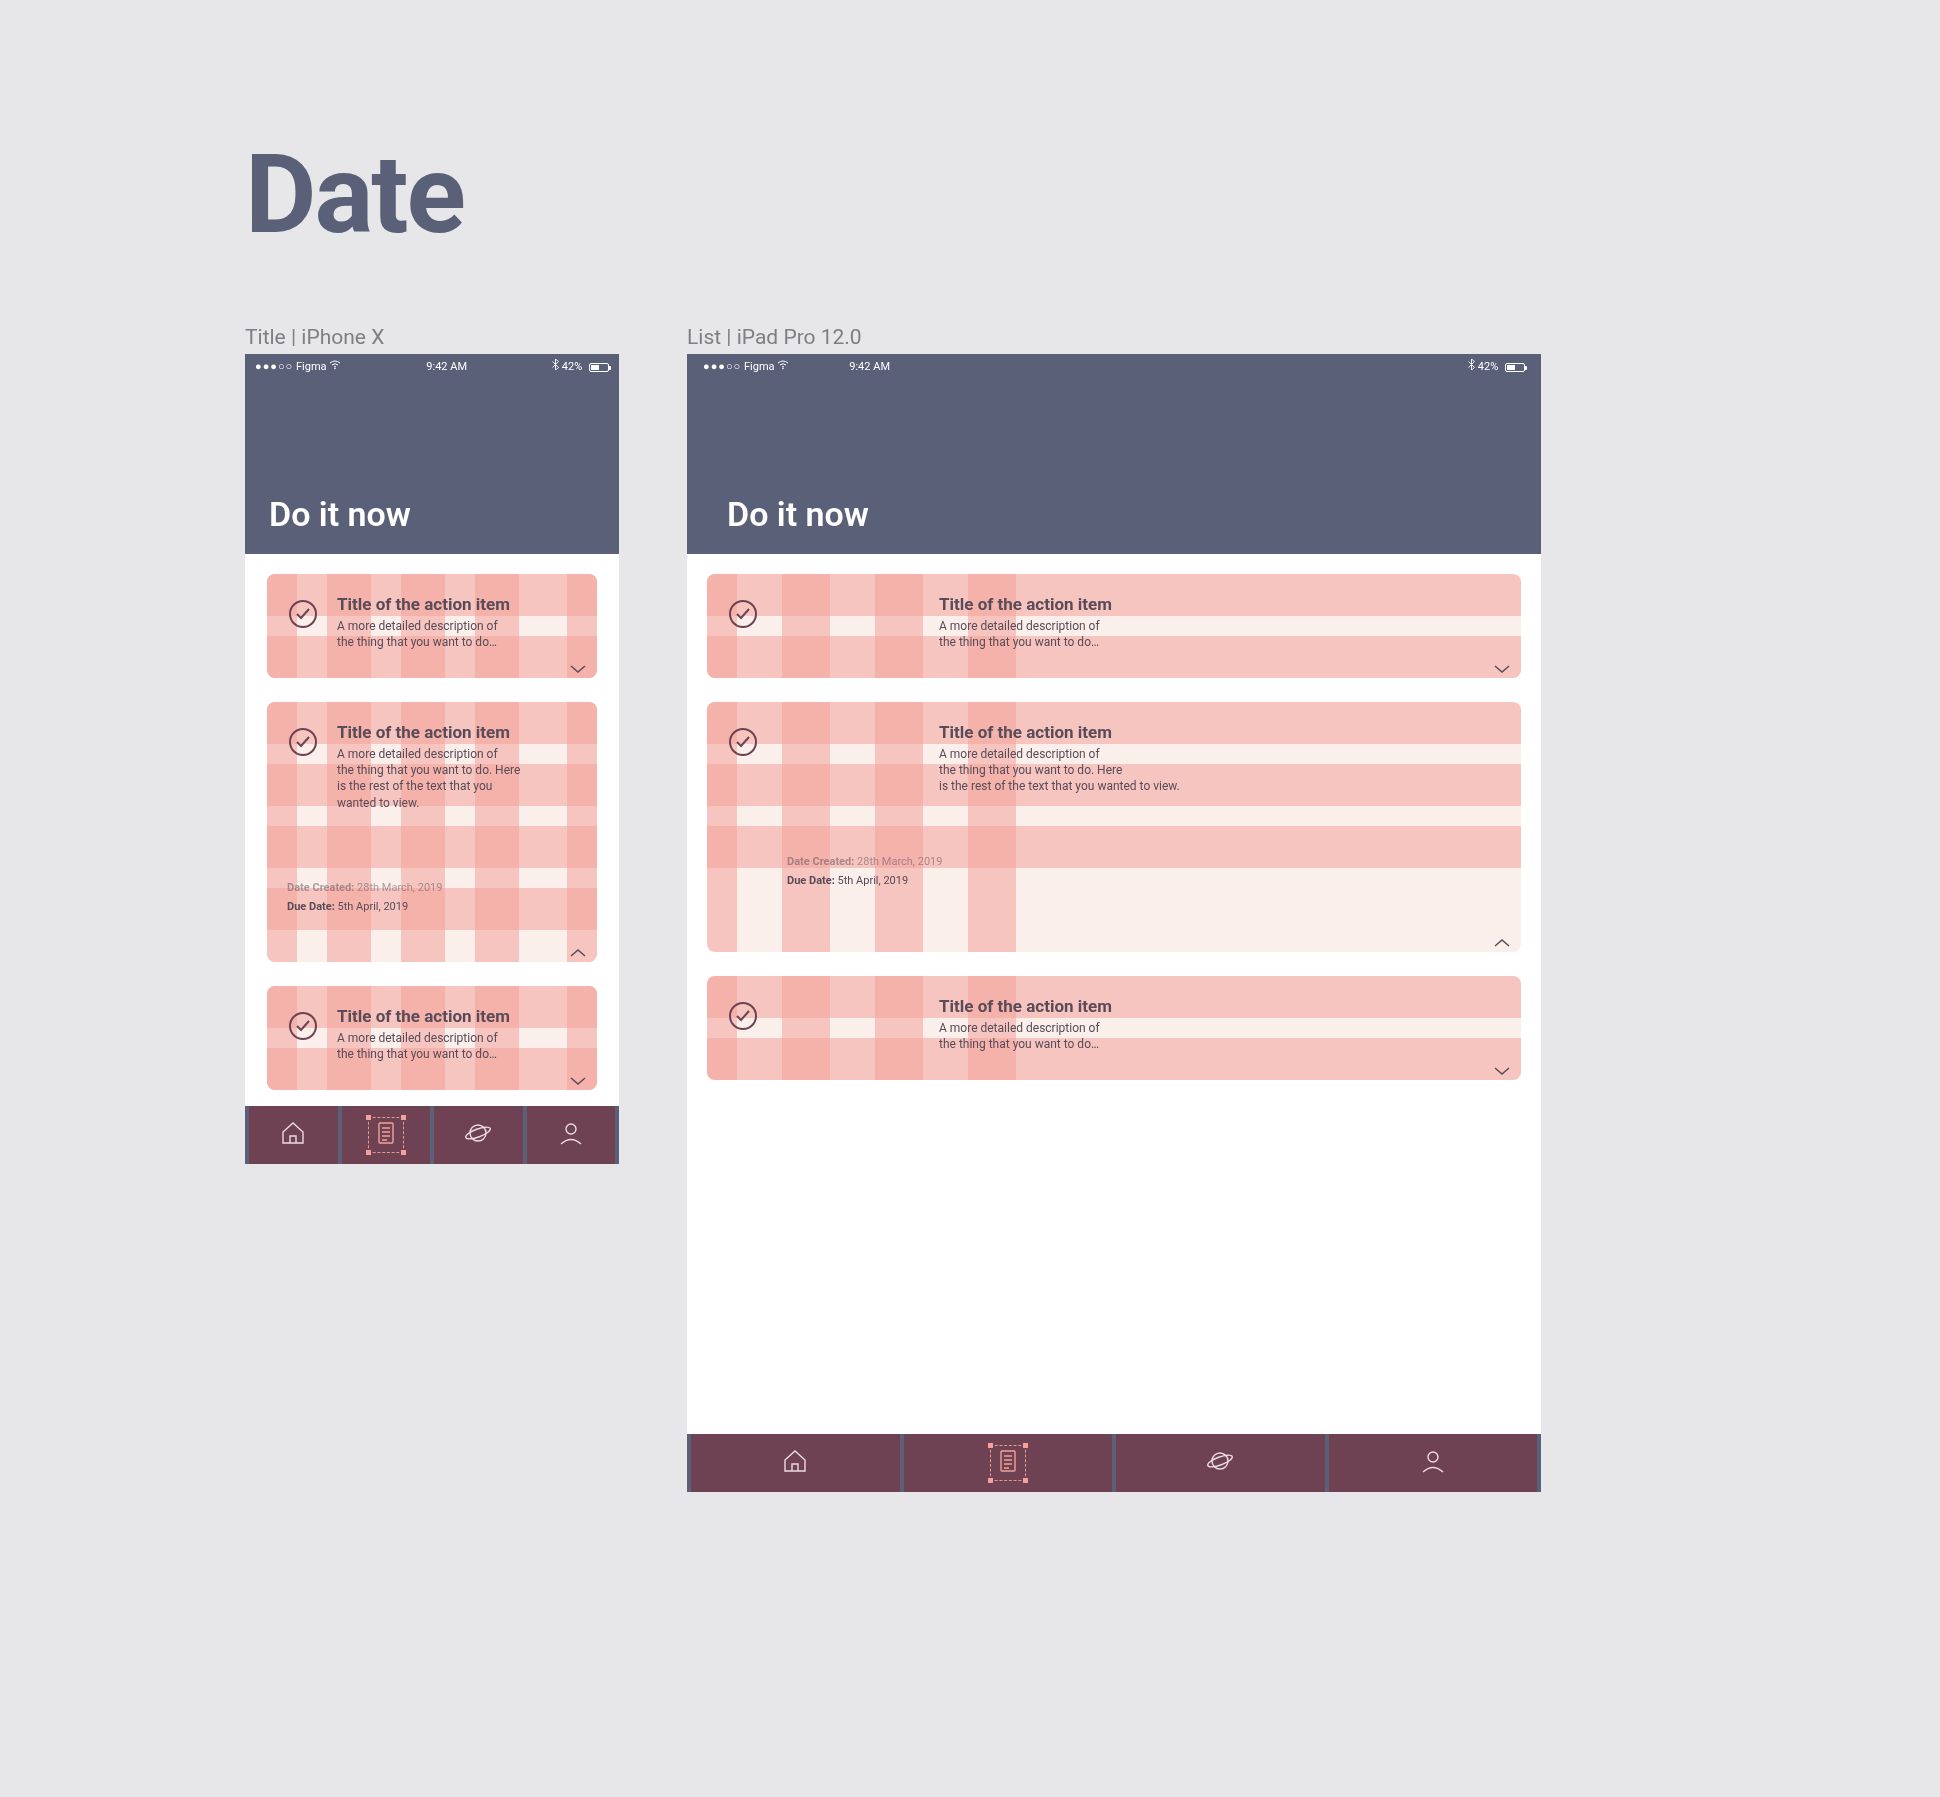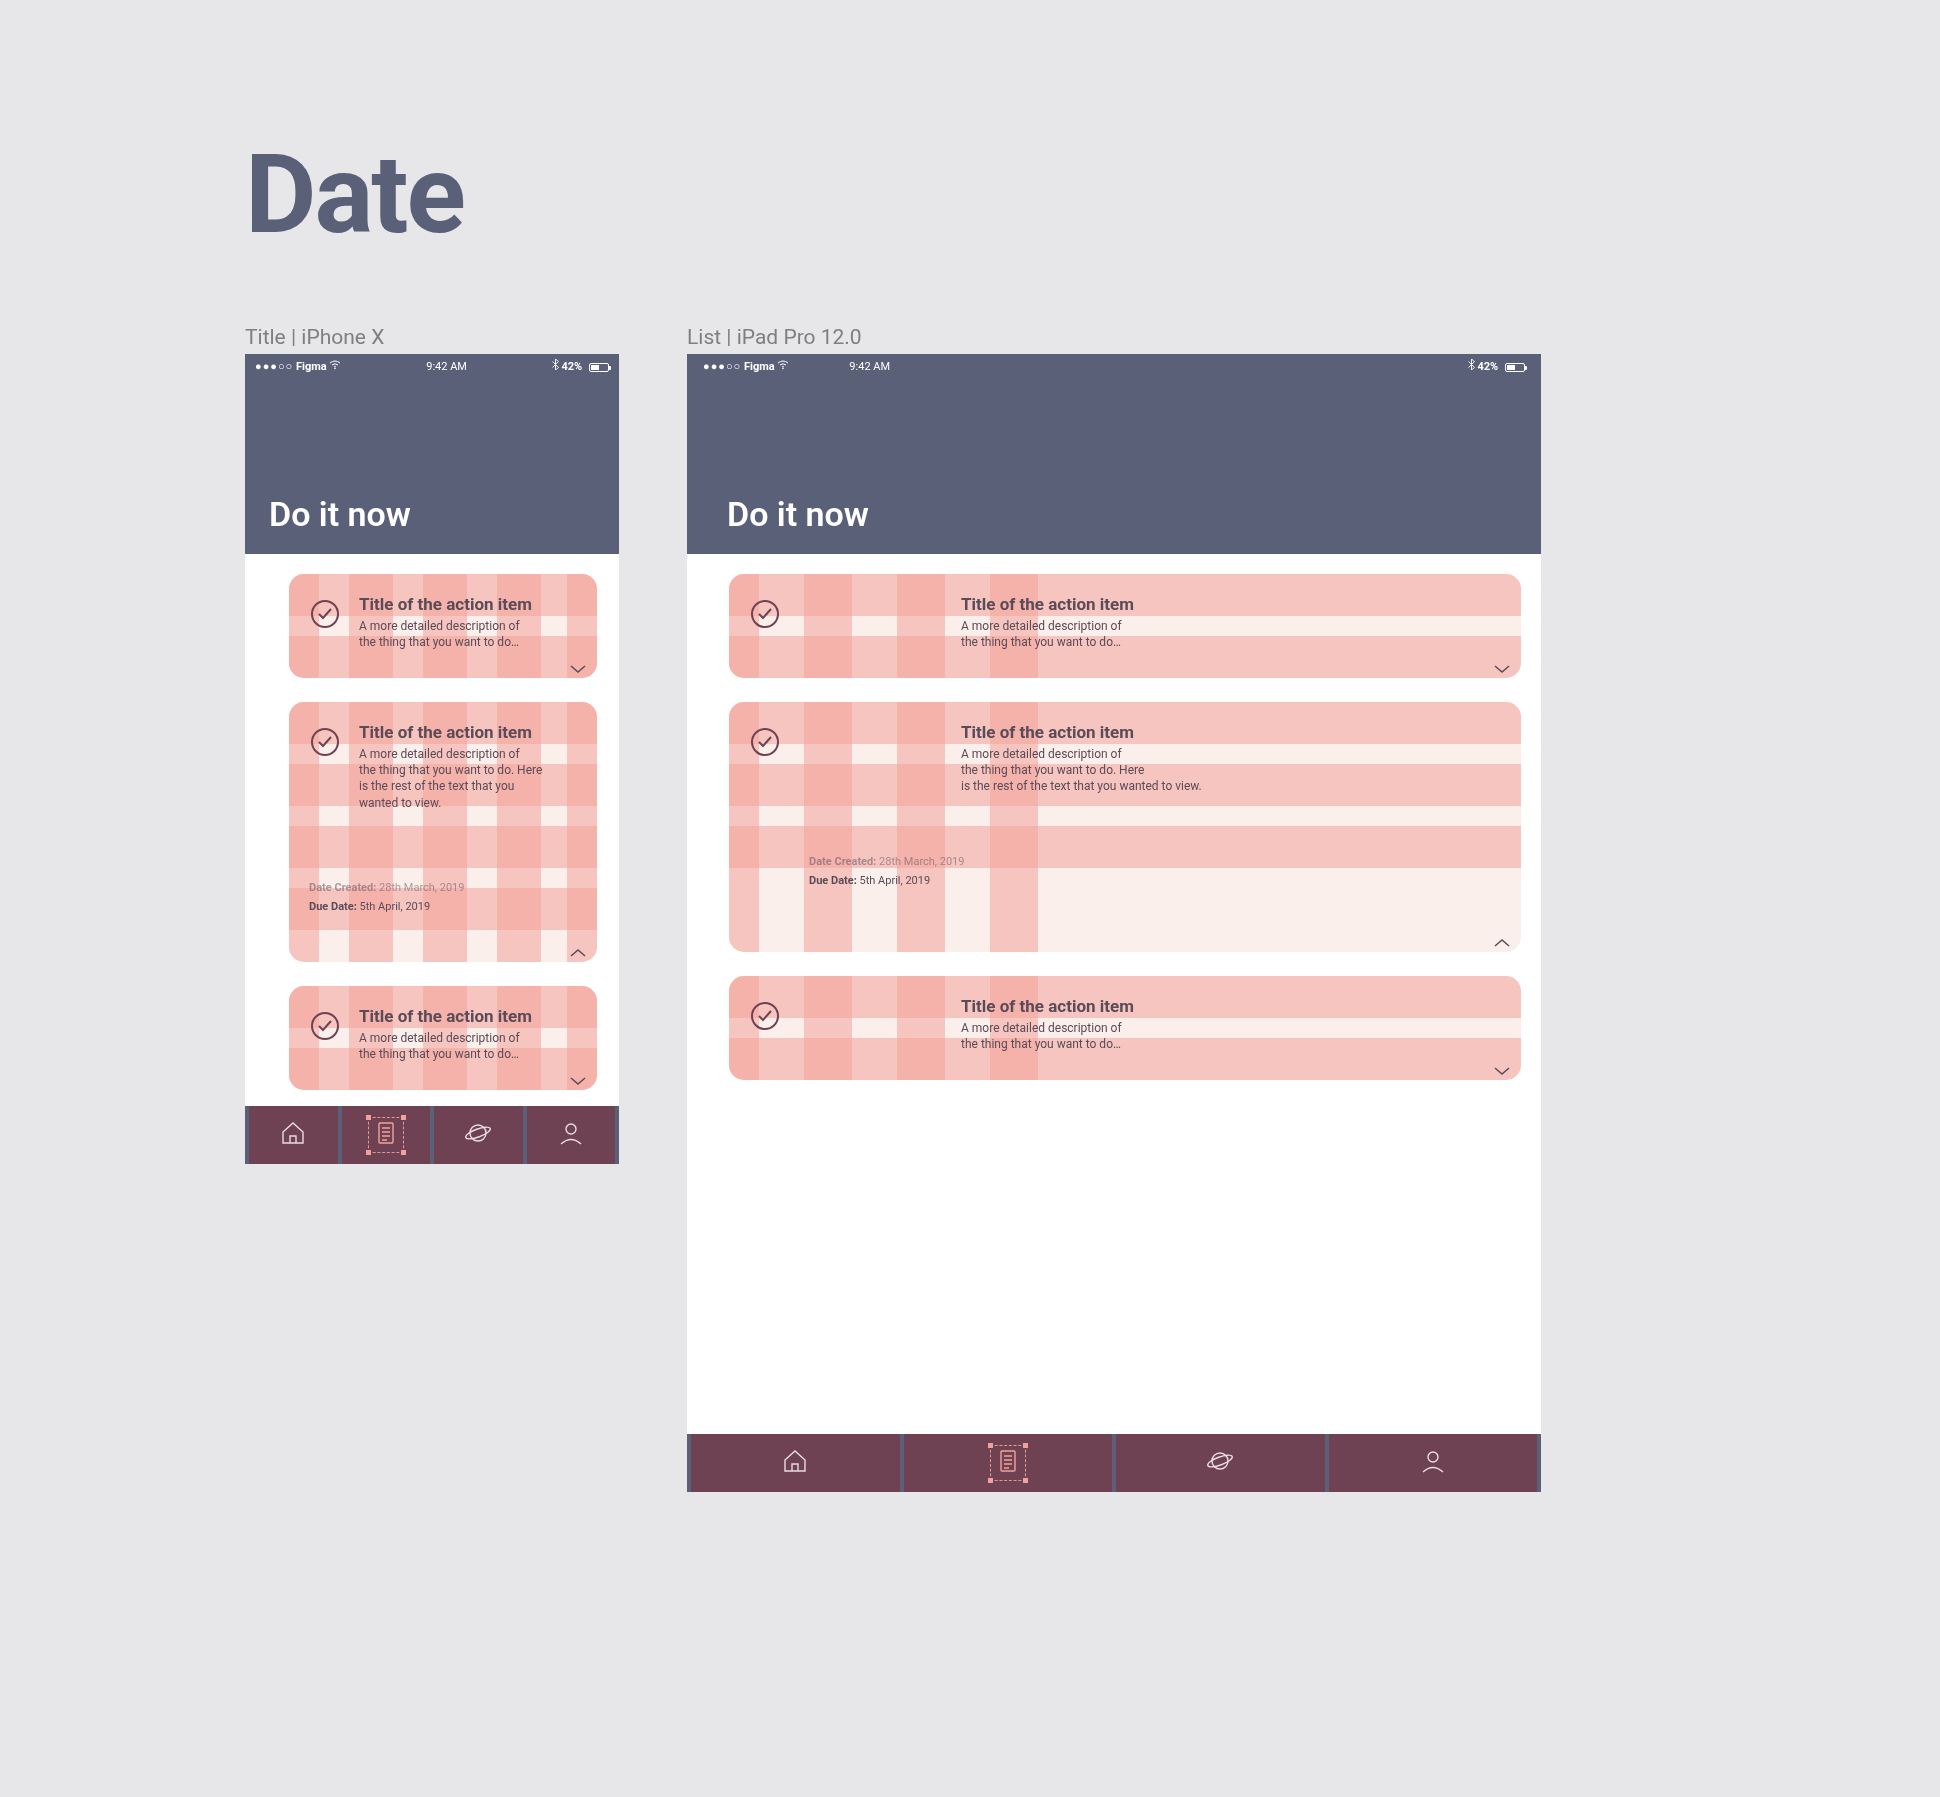--- a/index.html
+++ b/index.html
@@ -49,21 +49,21 @@
 
   .status-bar {
     display: flex;
     justify-content: space-between;
     align-items: center;
     font-size: 11px;
     color: #FFFFFF;
     padding: 4px 10px 0 10px;
     height: 20px;
   }
-  .sb-left, .sb-right { white-space: nowrap; font-weight: bold; }
+  .sb-left, .sb-right { white-space: nowrap; }
   .sb-center { flex: 1; text-align: center; }
   .ipad .sb-center { text-align: left; padding-left: 60px; }
   .ipad .status-bar { padding: 4px 16px 0 16px; }
   .ipad .sb-right { margin-left: auto; }
   .dots { letter-spacing: 1px; }
   .battery {
     display: inline-block;
     width: 20px; height: 9px;
     border: 1px solid #FFFFFF;
     border-radius: 2px;
@@ -95,26 +95,25 @@
   .ipad   .header-title { left: 40px; }
 
   
   .list {
     padding: 20px 22px 0 22px;
   }
   .ipad .list { padding: 20px 20px 0 20px; }
 
   .card {
     position: relative;
-    border-radius: 15px;
+    border-radius: 8px;
     background: #FAEFEB;
     margin-bottom: 24px;
     overflow: hidden;
     padding: 20px 20px 26px 20px;
-    margin-left: 22px;
   }
   .card.collapsed { height: 104px; padding: 20px 20px 20px 20px; }
   .ipad .card.collapsed { height: 104px; }
 
   .card .grid-overlay {
     position: absolute;
     inset: 0;
     pointer-events: none;
   }
   .grid-overlay .hband {

